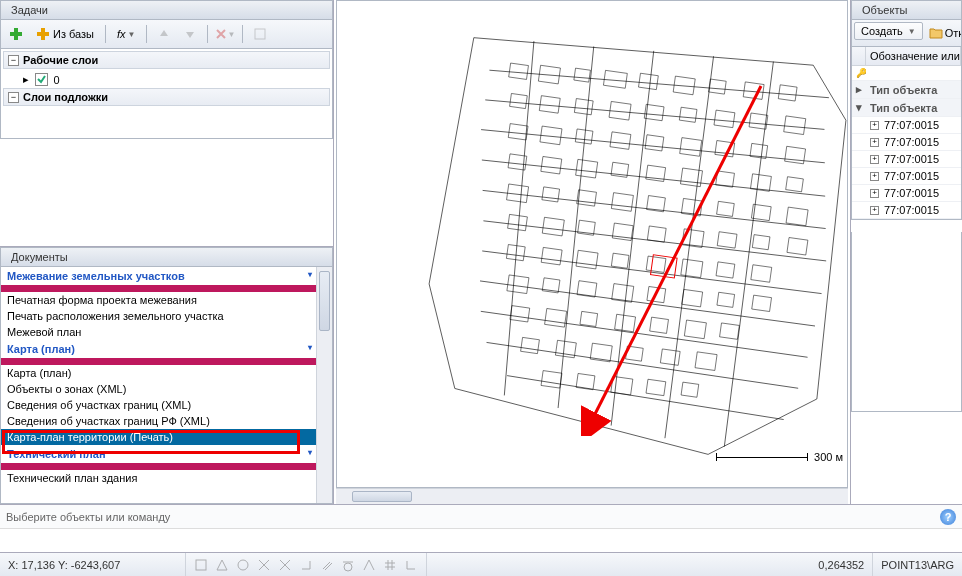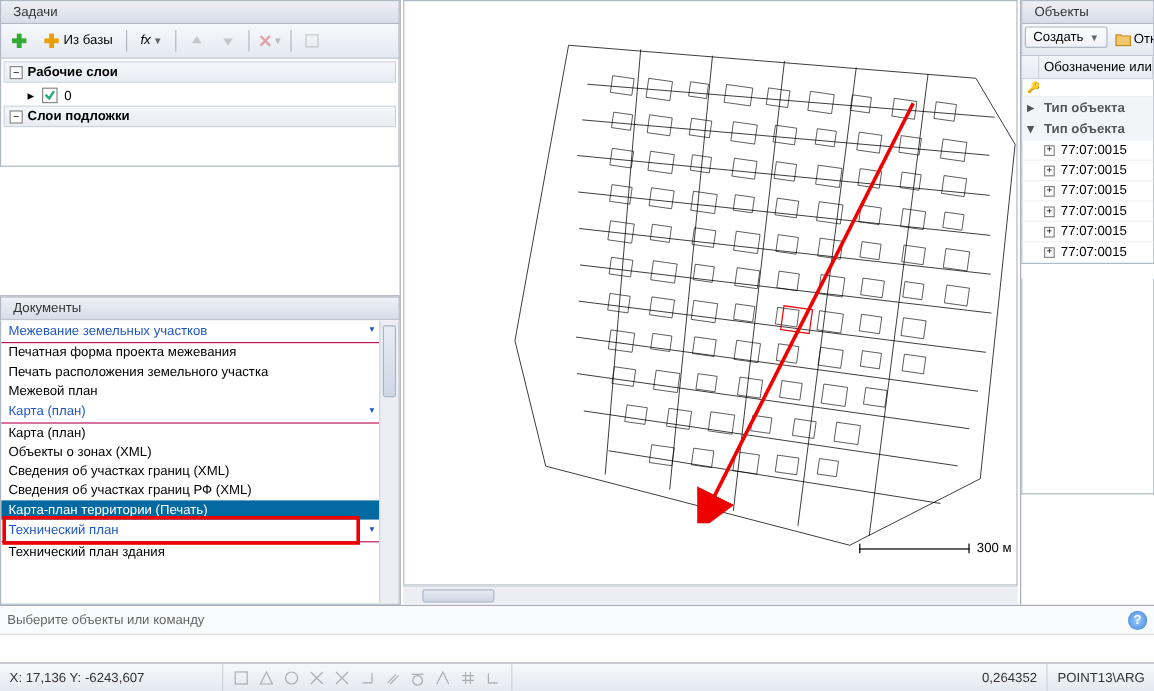--- a/index.html
+++ b/index.html
@@ -18,21 +18,21 @@
 .layer-row{display:flex;align-items:center;padding:2px 4px 2px 20px;gap:6px}
 .chk{width:13px;height:13px;border:1px solid #888;display:inline-flex;align-items:center;justify-content:center;background:#fff}
 .chk svg{width:11px;height:11px}
 .tasks-gap{flex:1}
 .docs-panel{display:flex;flex-direction:column;border-top:1px solid #aab}
 .docs-list{border:1px solid #b0b8c4;border-top:none;background:#fff;height:237px;overflow:hidden;position:relative;display:flex}
 .docs-items{flex:1;overflow:hidden}
 .docs-scroll{width:16px;background:#eceef3;border-left:1px solid #cfd4dc;position:relative}
 .docs-thumb{position:absolute;left:2px;right:2px;top:4px;height:60px;background:linear-gradient(#e7ecf4,#cfd7e4);border:1px solid #aab5c6;border-radius:2px}
 .doc-item{padding:2px 6px;white-space:nowrap;overflow:hidden;text-overflow:ellipsis;color:#000}
-.doc-group{color:#2157c4;padding:3px 16px 3px 6px;border-bottom:1px solid #be185d;position:relative;font-weight:normal}
+.doc-group{color:#2157c4;padding:3px 16px 3px 6px;border-bottom:7px solid #be185d;position:relative;font-weight:bold}
 .doc-group::after{content:"▾";position:absolute;right:4px;top:3px;font-size:8px;color:#2157c4}
 .doc-selected{background:#0369a1;color:#fff}
 .red-frame{position:absolute;border:3px solid #e00;pointer-events:none}
 .center-panel{flex:1;display:flex;flex-direction:column;min-width:0;position:relative}
 .canvas-wrap{flex:1;border:1px solid #b0b8c4;margin:0 2px;position:relative;background:#fff;overflow:hidden}
 .map-svg{position:absolute;left:0;top:0}
 .red-arrow{position:absolute;left:244px;top:75px;pointer-events:none}
 .scale-bar{position:absolute;right:4px;bottom:24px;display:flex;align-items:center;gap:6px;color:#000;font-size:12px}
 .scale-line{width:92px;height:1px;background:#000;position:relative}
 .scale-line::before,.scale-line::after{content:"";position:absolute;width:1px;height:8px;background:#000;top:-4px}

